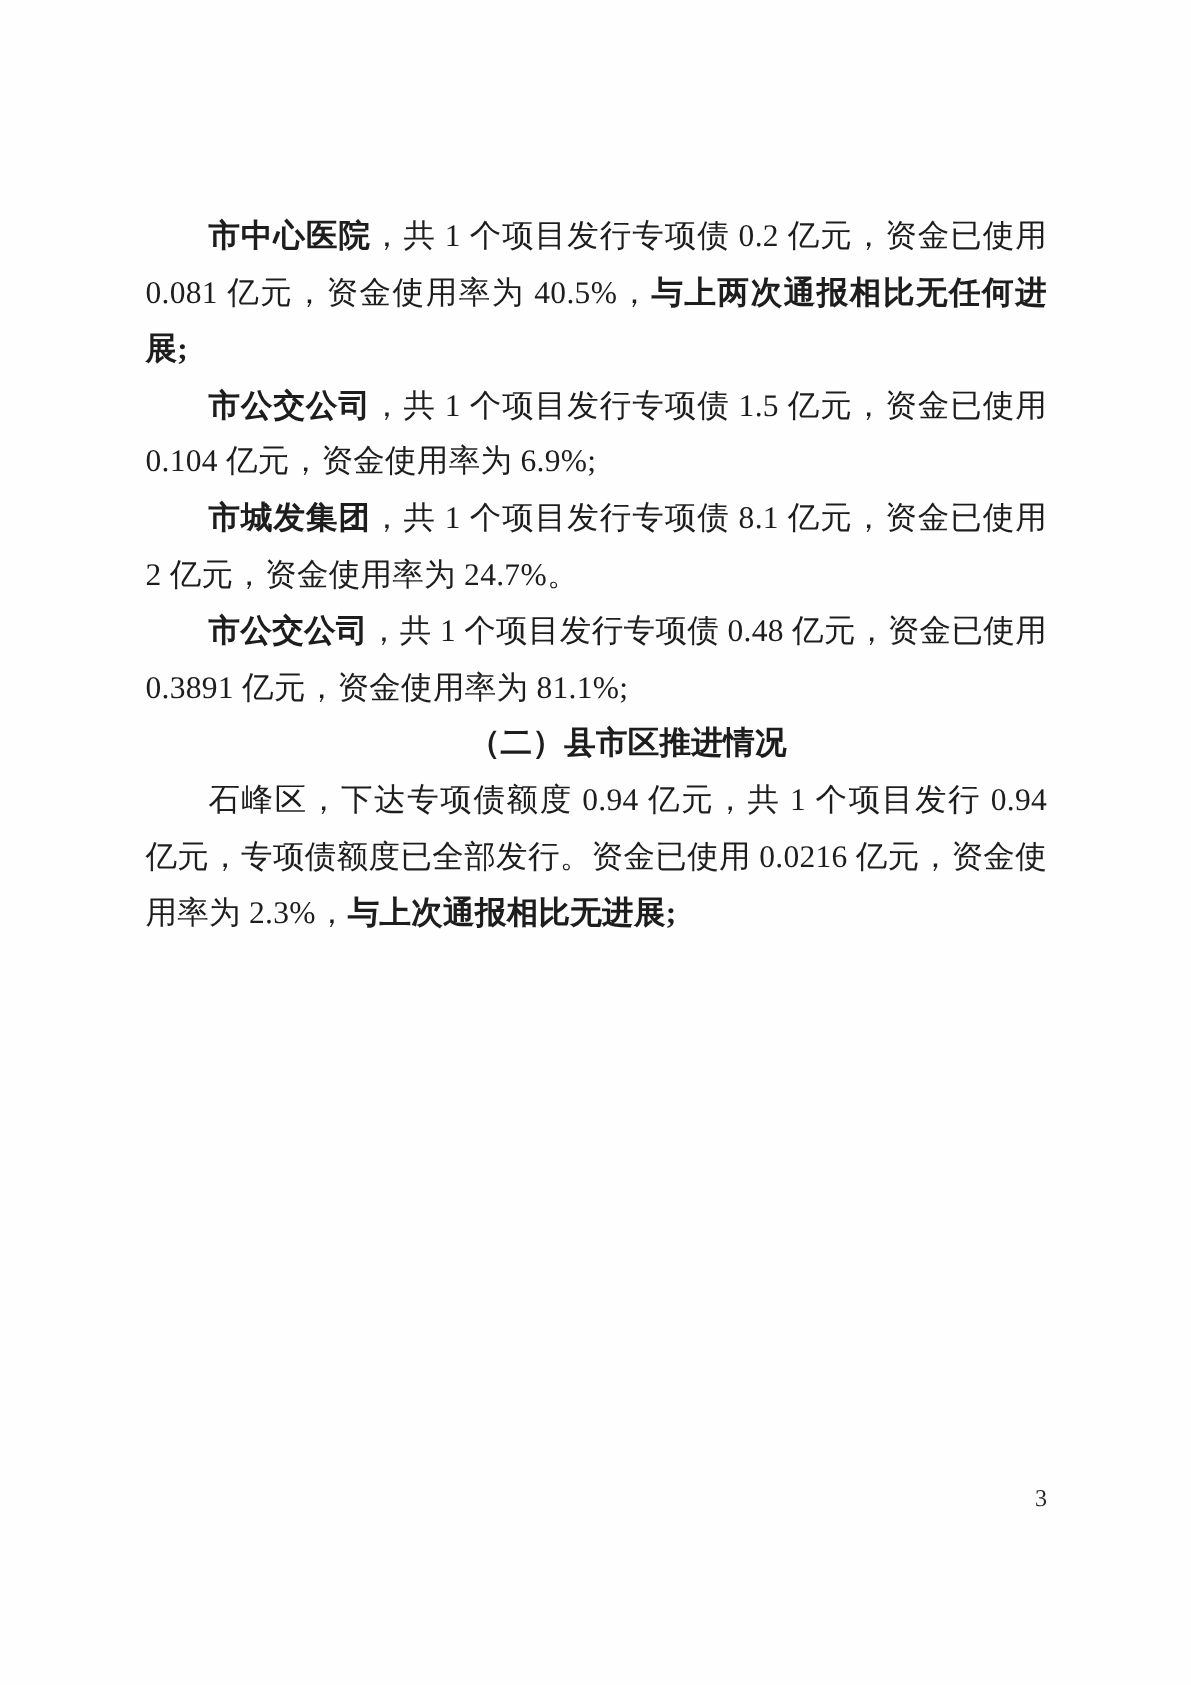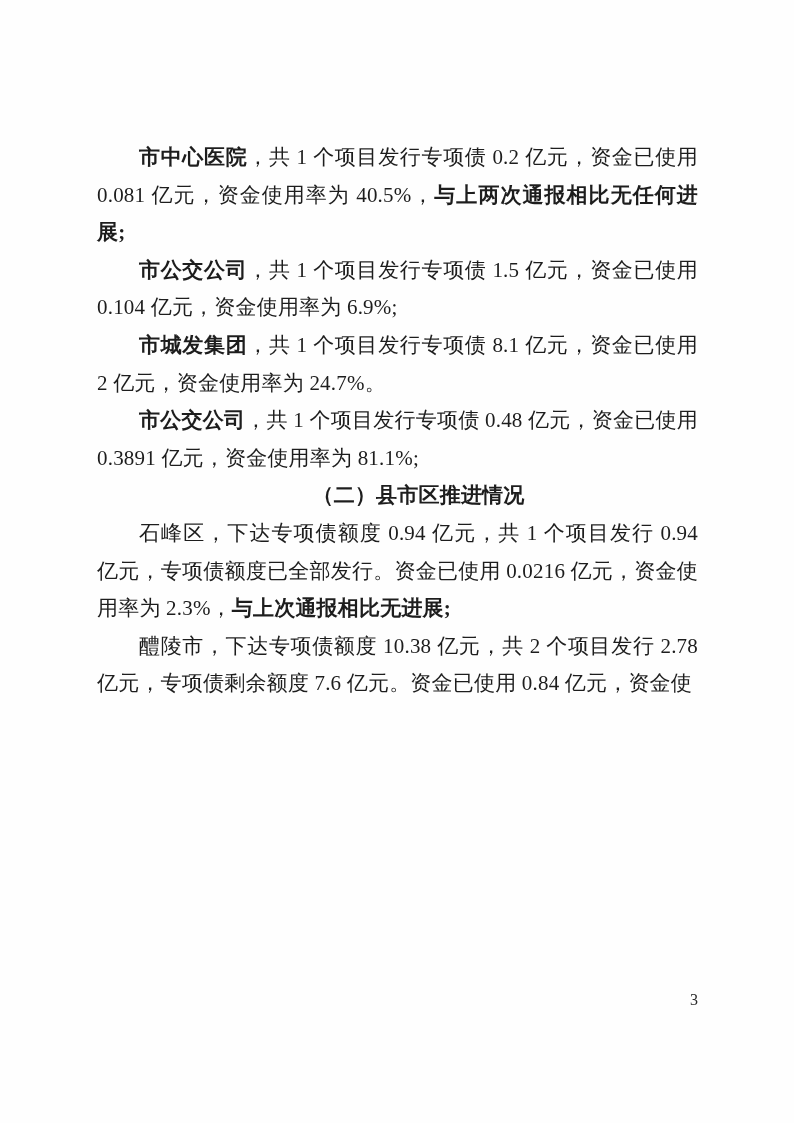--- a/index.html
+++ b/index.html
@@ -43,16 +43,15 @@
 <body>
 
 <div class="page">
   <div class="body-text" id="doc-body">
       <p class="para"><span class="bold">市中心医院</span><span>，共 1 个项目发行专项债 0.2 亿元，资金已使用 0.081 亿元，资金使用率为 40.5%，</span><span class="bold">与上两次通报相比无任何进展;</span></p>
       <p class="para"><span class="bold">市公交公司</span><span>，共 1 个项目发行专项债 1.5 亿元，资金已使用 0.104 亿元，资金使用率为 6.9%;</span></p>
       <p class="para"><span class="bold">市城发集团</span><span>，共 1 个项目发行专项债 8.1 亿元，资金已使用 2 亿元，资金使用率为 24.7%。</span></p>
       <p class="para"><span class="bold">市公交公司</span><span>，共 1 个项目发行专项债 0.48 亿元，资金已使用 0.3891 亿元，资金使用率为 81.1%;</span></p>
       <p class="para heading"><span class="bold">（二）县市区推进情况</span></p>
       <p class="para"><span>石峰区，下达专项债额度 0.94 亿元，共 1 个项目发行 0.94 亿元，专项债额度已全部发行。资金已使用 0.0216 亿元，资金使用率为 2.3%，</span><span class="bold">与上次通报相比无进展;</span></p>
-      <p class="para"><span>醴陵市，下达专项债额度 10.38 亿元，共 2 个项目发行 2.78 亿元，专项债剩余额度 7.6 亿元。资金已使用 0.84 亿元，资金使</span></p>
     </div>
   <div class="page-number">3</div>
 </div>
 
 </body></html>

